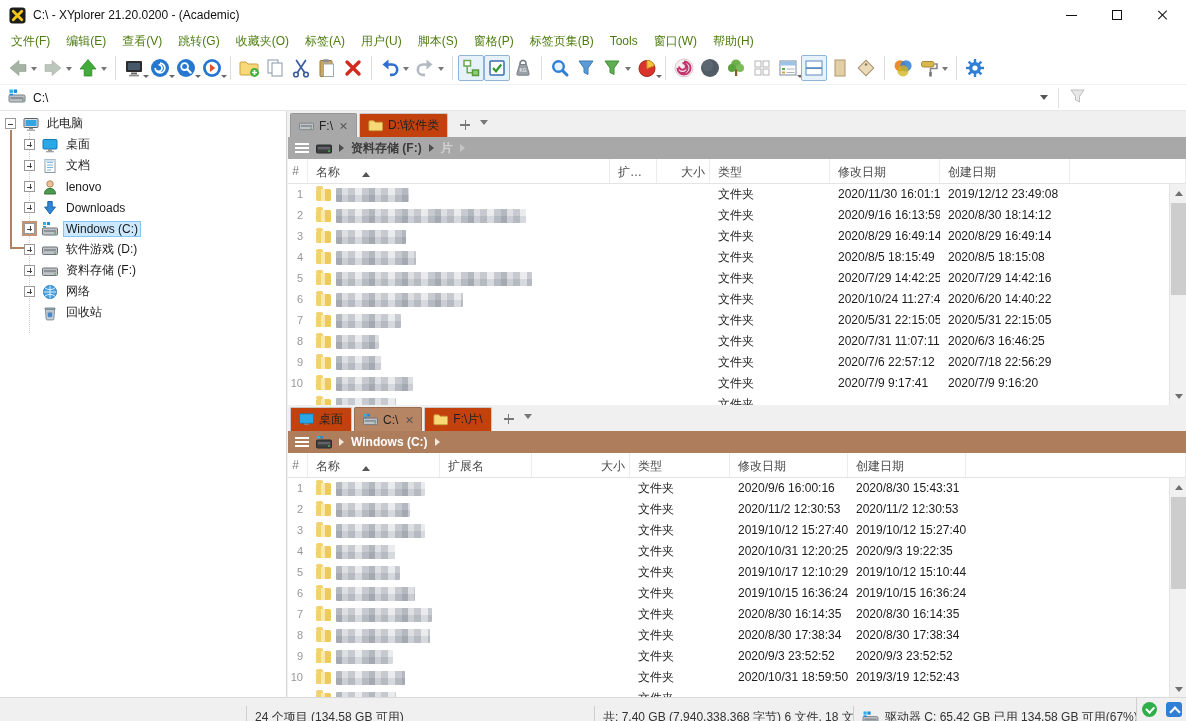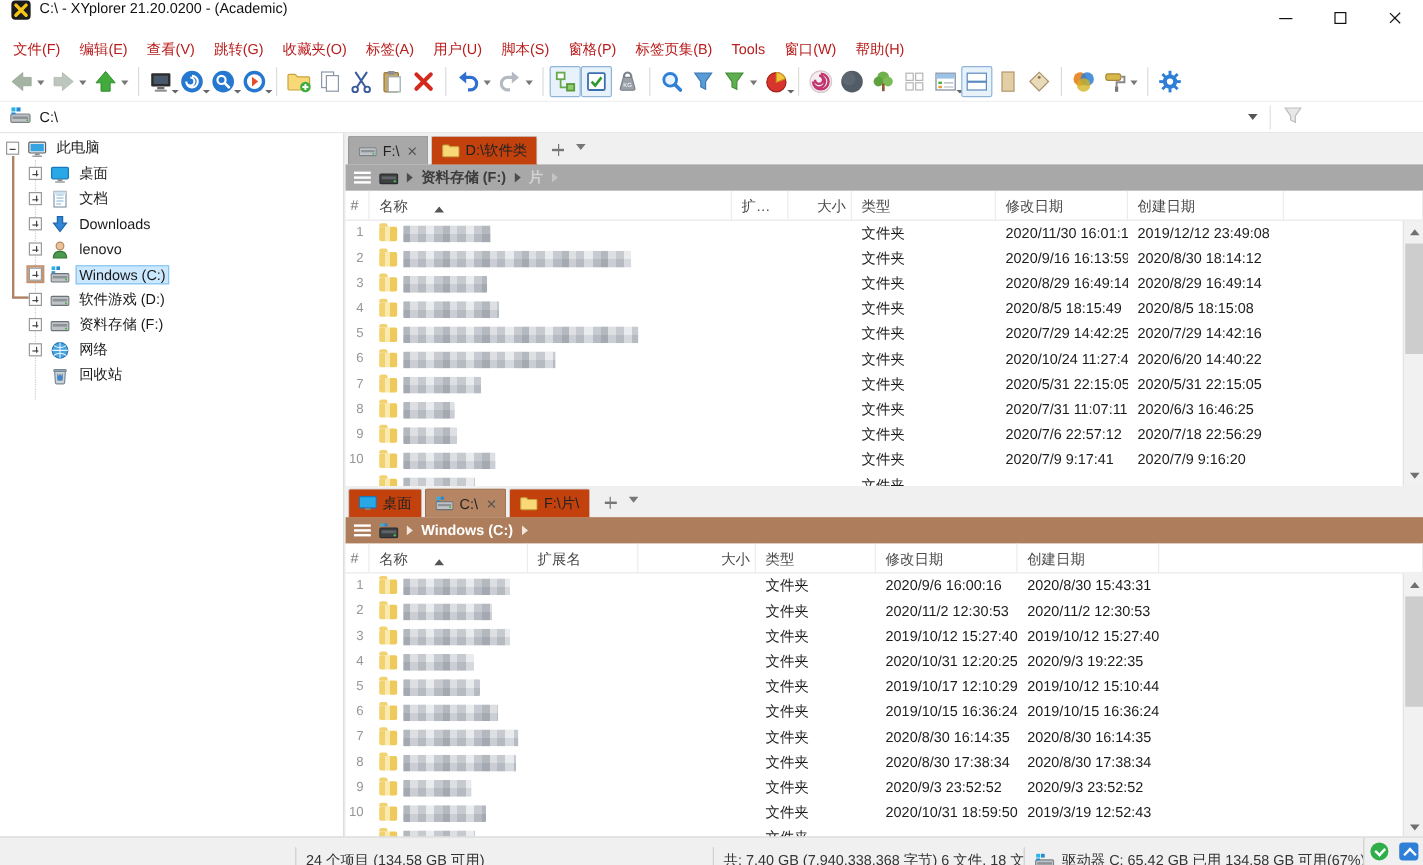--- a/index.html
+++ b/index.html
@@ -1,34 +1,34 @@
 <!DOCTYPE html>
 <html><head>
 <meta charset="utf-8">
 <style>
   * { margin:0; padding:0; box-sizing:border-box; }
   html,body { width:1186px; height:721px; }
   body { font-family:"Liberation Sans","DejaVu Sans",sans-serif; font-size:12px; color:#1a1a1a; }
   #app { position:relative; width:1186px; height:721px; background:#fff; outline:1px solid #9a9a9a; overflow:hidden; }
 
   
-  .titlebar { height:30px; display:flex; align-items:flex-start; padding-left:9px; background:#fff; }
+  .titlebar { height:30px; display:flex; align-items:center; padding-left:9px; background:#fff; }
   .app-logo { width:17px; height:17px; margin-right:7px; }
   .title-text { font-size:12px; color:#111; }
   .win-controls { margin-left:auto; display:flex; height:30px; }
   .winbtn { width:46px; height:30px; display:flex; align-items:center; justify-content:center; }
   .glyph-min { width:11px; height:1px; background:#111; }
   .glyph-max { width:10px; height:10px; border:1px solid #111; }
   .glyph-close { position:relative; width:12px; height:12px; }
   .glyph-close::before,.glyph-close::after { content:''; position:absolute; left:5px; top:0; width:1.4px; height:12px; background:#111; }
   .glyph-close::before { transform:rotate(45deg); } .glyph-close::after { transform:rotate(-45deg); }
 
   
   .menubar { height:22px; display:flex; align-items:center; padding-left:3px; background:#fff; }
-  .menu-item { padding:2px 8px; color:#b91c1c; }
+  .menu-item { padding:2px 8px; color:#4d7c0f; }
 
   
   .toolbar { height:33px; display:flex; align-items:center; padding-left:5px; background:#fff; border-bottom:1px solid #f0f0f0; }
   .tb { position:relative; width:26px; height:26px; display:flex; align-items:center; justify-content:center; flex:none; }
   .tb svg { width:22px; height:22px; }
   .tb.pressed { border:1px solid #90b4d8; background:#e8f2fb; border-radius:2px; }
   .caret { width:0; height:0; border:3.5px solid transparent; border-top:4px solid #777; margin:4px 3px 0 0; flex:none; }
   .ccaret { position:absolute; right:-2px; bottom:0; border:3px solid transparent; border-top:3.5px solid #666; width:0; height:0; }
   .tsep { width:1px; height:24px; background:#dcdcdc; margin:0 5px; flex:none; }
 
@@ -465,35 +465,35 @@
                 <path d="M5 4.5 h6 M5 7 h6 M5 9.5 h6 M5 12 h4" stroke="#7fb2d8"></path>
                 <rect x="3" y="1.5" width="10" height="2.6" fill="#cfe2f0"></rect>
               </svg>
             </span>
             <span class="tlabel">文档</span>
           </div>
           <div class="tree-item lvl1">
             <span class="exp plus"></span>
             <span class="ti">
               <svg viewBox="0 0 16 16">
-                <path d="M8 1.5 V8 M8 8 L4.5 5 M8 8 L11.5 5" stroke="none"></path>
-                <path d="M5.8 1.5 h4.4 V7 h3.2 L8 14 L2.6 7 h3.2 Z" fill="#2f86d6" stroke="#1f66a8"></path>
+                <circle cx="8" cy="5" r="3.2" fill="#eec09a" stroke="#b08a60"></circle>
+                <path d="M2.5 15 C2.5 10.8 5 9.5 8 9.5 C11 9.5 13.5 10.8 13.5 15 Z" fill="#4c9a50" stroke="#357538"></path>
               </svg>
             </span>
-            <span class="tlabel">Downloads</span>
+            <span class="tlabel">lenovo</span>
           </div>
           <div class="tree-item lvl1">
             <span class="exp plus"></span>
             <span class="ti">
               <svg viewBox="0 0 16 16">
-                <circle cx="8" cy="5" r="3.2" fill="#eec09a" stroke="#b08a60"></circle>
-                <path d="M2.5 15 C2.5 10.8 5 9.5 8 9.5 C11 9.5 13.5 10.8 13.5 15 Z" fill="#4c9a50" stroke="#357538"></path>
+                <path d="M8 1.5 V8 M8 8 L4.5 5 M8 8 L11.5 5" stroke="none"></path>
+                <path d="M5.8 1.5 h4.4 V7 h3.2 L8 14 L2.6 7 h3.2 Z" fill="#2f86d6" stroke="#1f66a8"></path>
               </svg>
             </span>
-            <span class="tlabel">lenovo</span>
+            <span class="tlabel">Downloads</span>
           </div>
           <div class="tree-item lvl1">
             <span class="exp plus traced"></span>
             <span class="ti">
               <svg viewBox="0 0 16 16">
                 <rect x="0.5" y="7" width="15" height="7" rx="1" fill="#bfc3c7" stroke="#6d7277"></rect>
                 <rect x="2" y="9" width="12" height="2" fill="#8d9296"></rect>
                 <circle cx="13" cy="12" r="0.9" fill="#49b34f"></circle>
                 <rect x="1" y="1" width="3" height="3" fill="#27b3e8"></rect>
                 <rect x="5" y="1" width="3" height="3" fill="#1f8ad6"></rect>

